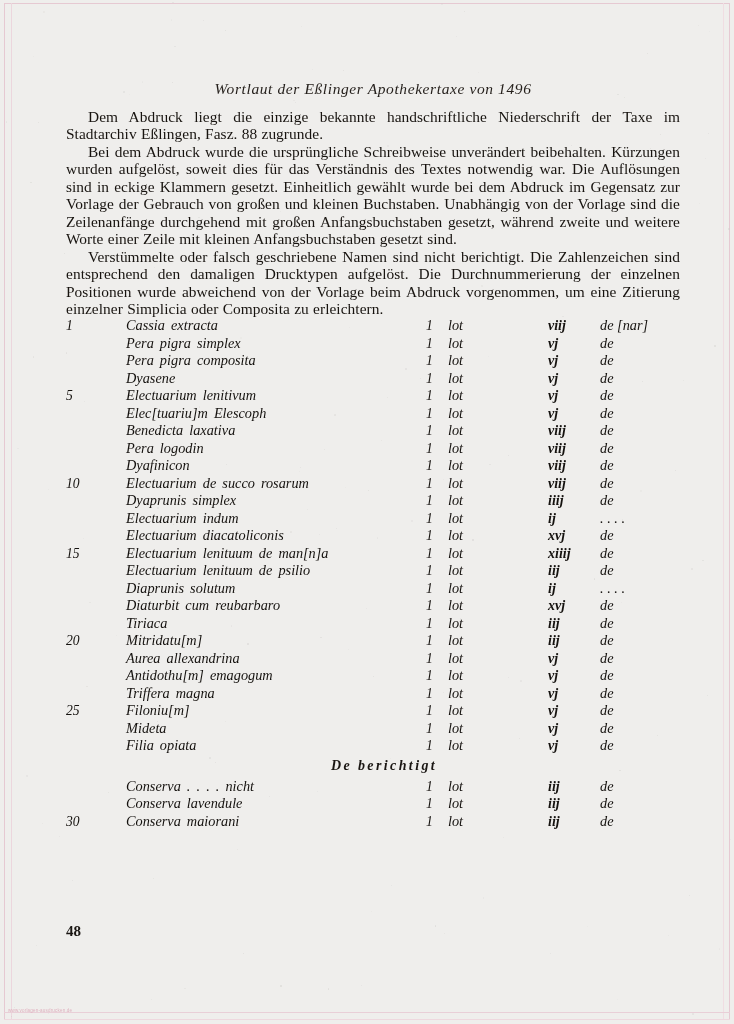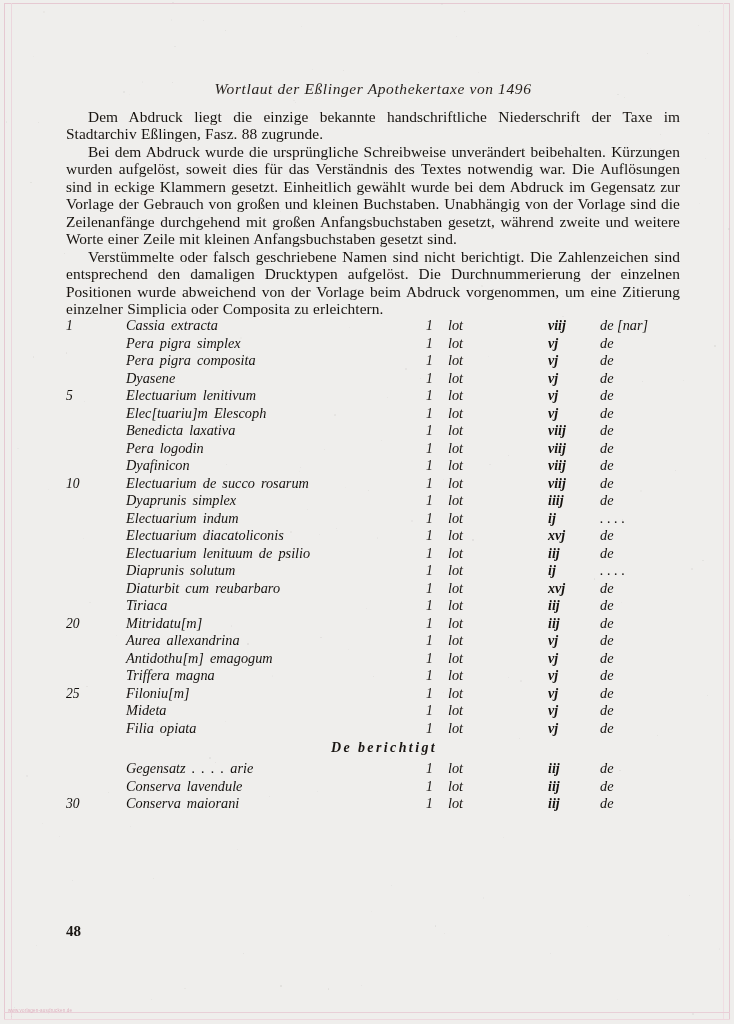--- a/index.html
+++ b/index.html
@@ -290,20 +290,28 @@
           </tr>
           <tr>
             <td class="c-num"></td>
             <td class="c-name">Electuarium diacatoliconis</td>
             <td class="c-qty">1</td>
             <td class="c-unit">lot</td>
             <td class="c-price">xvj</td>
             <td class="c-cur">de</td>
           </tr>
           <tr>
+            <td class="c-num">15</td>
+            <td class="c-name">Electuarium lenituum de man[n]a</td>
+            <td class="c-qty">1</td>
+            <td class="c-unit">lot</td>
+            <td class="c-price">xiiij</td>
+            <td class="c-cur">de</td>
+          </tr>
+          <tr>
             <td class="c-num"></td>
             <td class="c-name">Electuarium lenituum de psilio</td>
             <td class="c-qty">1</td>
             <td class="c-unit">lot</td>
             <td class="c-price">iij</td>
             <td class="c-cur">de</td>
           </tr>
           <tr>
             <td class="c-num"></td>
             <td class="c-name">Diaprunis solutum</td>
@@ -386,21 +394,21 @@
           </tr>
         </tbody>
     </table>
 
     <h2 class="section-head sub-head">De berichtigt</h2>
 
     <table class="tax-table">
       <tbody id="conservis-rows">
           <tr>
             <td class="c-num"></td>
-            <td class="c-name">Gegensatz . . . . arie</td>
+            <td class="c-name">Conserva . . . . nicht</td>
             <td class="c-qty">1</td>
             <td class="c-unit">lot</td>
             <td class="c-price">iij</td>
             <td class="c-cur">de</td>
           </tr>
           <tr>
             <td class="c-num"></td>
             <td class="c-name">Conserva lavendule</td>
             <td class="c-qty">1</td>
             <td class="c-unit">lot</td>

